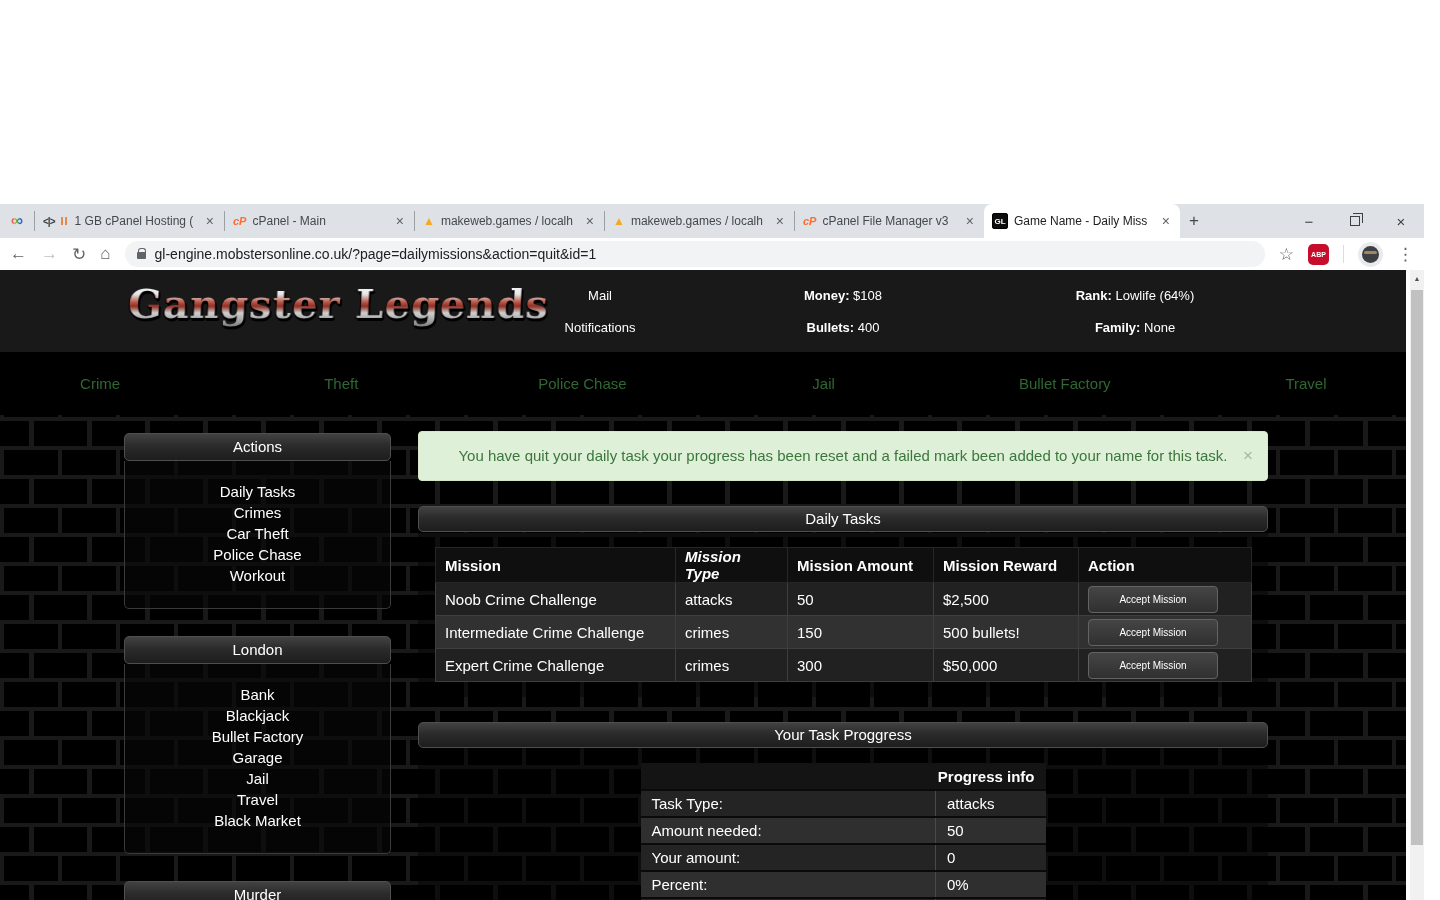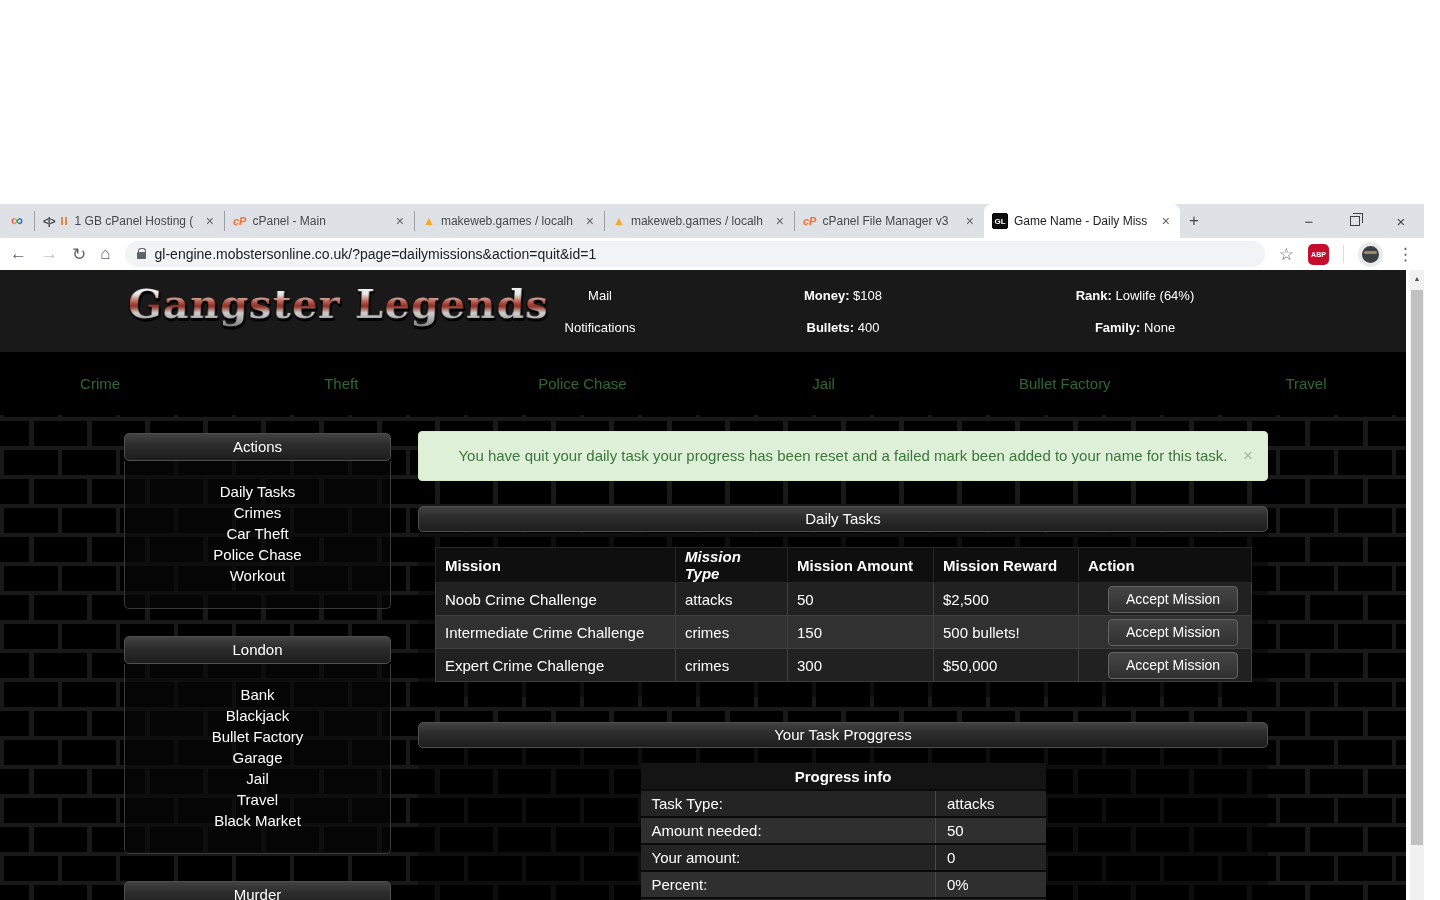--- a/index.html
+++ b/index.html
@@ -104,27 +104,27 @@
   .section-bar { margin-top:25px; height:26px; line-height:24px; }
   .panel { margin-top:0; padding:15px 17px; background:rgba(0,0,0,0.42); }
 
   table.missions { width:816px; border-collapse:collapse; table-layout:fixed; color:#fff; font-size:15px; }
   table.missions th { text-align:left; font-weight:bold; height:27px; padding:0 9px;
                       background:#0f0f0f; border:1px solid #262626; }
   table.missions td { height:33px; padding:0 9px; border:1px solid #3e3e3e; }
   table.missions tr.odd td { background:#212121; }
   table.missions tr.even td { background:#313131; }
   .c-mission{width:240px;} .c-type{width:112px;font-style:italic;} .c-amount{width:146px;} .c-reward{width:145px;} .c-action{width:173px;}
-  .accept-btn { width:130px; height:27px; color:#fff; font-size:14px; font-family:"Liberation Sans",sans-serif;
+  .accept-btn { width:130px; height:27px; color:#fff; font-size:10px; font-family:"Liberation Sans",sans-serif;
                 background:linear-gradient(180deg,#454545 0%,#303030 100%);
-                border:1px solid #636363; border-radius:4px; cursor:pointer;margin-left:20px; }
+                border:1px solid #636363; border-radius:4px; cursor:pointer; }
 
   .panel2 { padding:15px 0 0; background:rgba(0,0,0,0.42); height:200px; }
   table.progress { width:405px; margin:0 auto; border-collapse:collapse; color:#fff; font-size:15px; }
-  table.progress th { text-align:center; font-weight:bold; height:27px; padding:0 11px;
+  table.progress th { text-align:right; font-weight:bold; height:27px; padding:0 11px;
                       background:#141414; border-bottom:2px solid #0a0a0a; }
   table.progress td { height:27px; padding:0 11px; border-bottom:2px solid #0a0a0a; }
   table.progress tr.odd td { background:#242424; }
   table.progress tr.even td { background:#2f2f2f; }
   table.progress td.val { width:110px; border-left:1px solid #4a4a4a; }
 
   
   .scrollbar { position:absolute; right:0; top:0; width:14px; height:630px; background:#f1f1f1; }
   .sb-up { height:17px; display:flex; align-items:center; justify-content:center;
            font-size:7px; color:#505050; }

